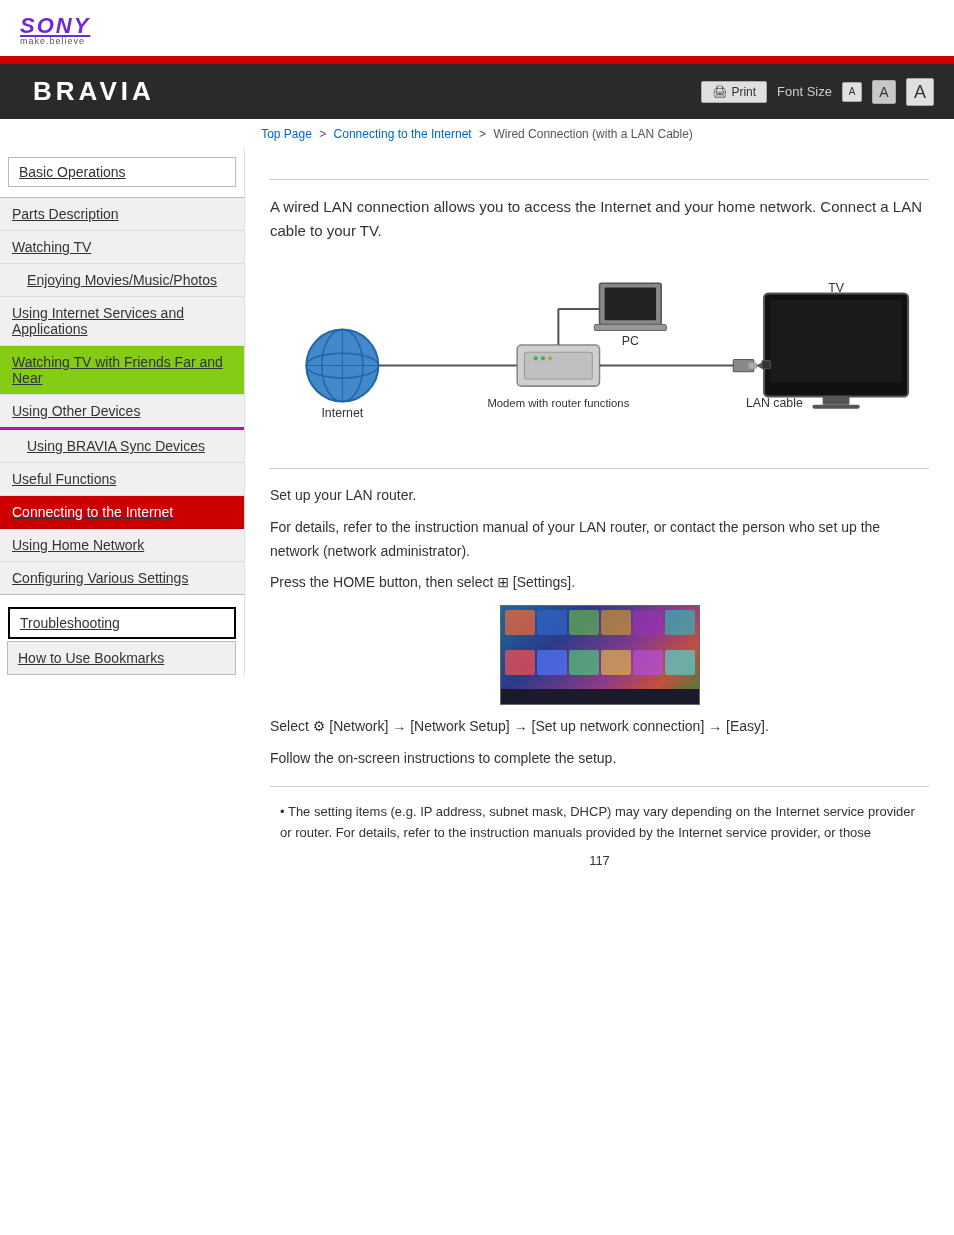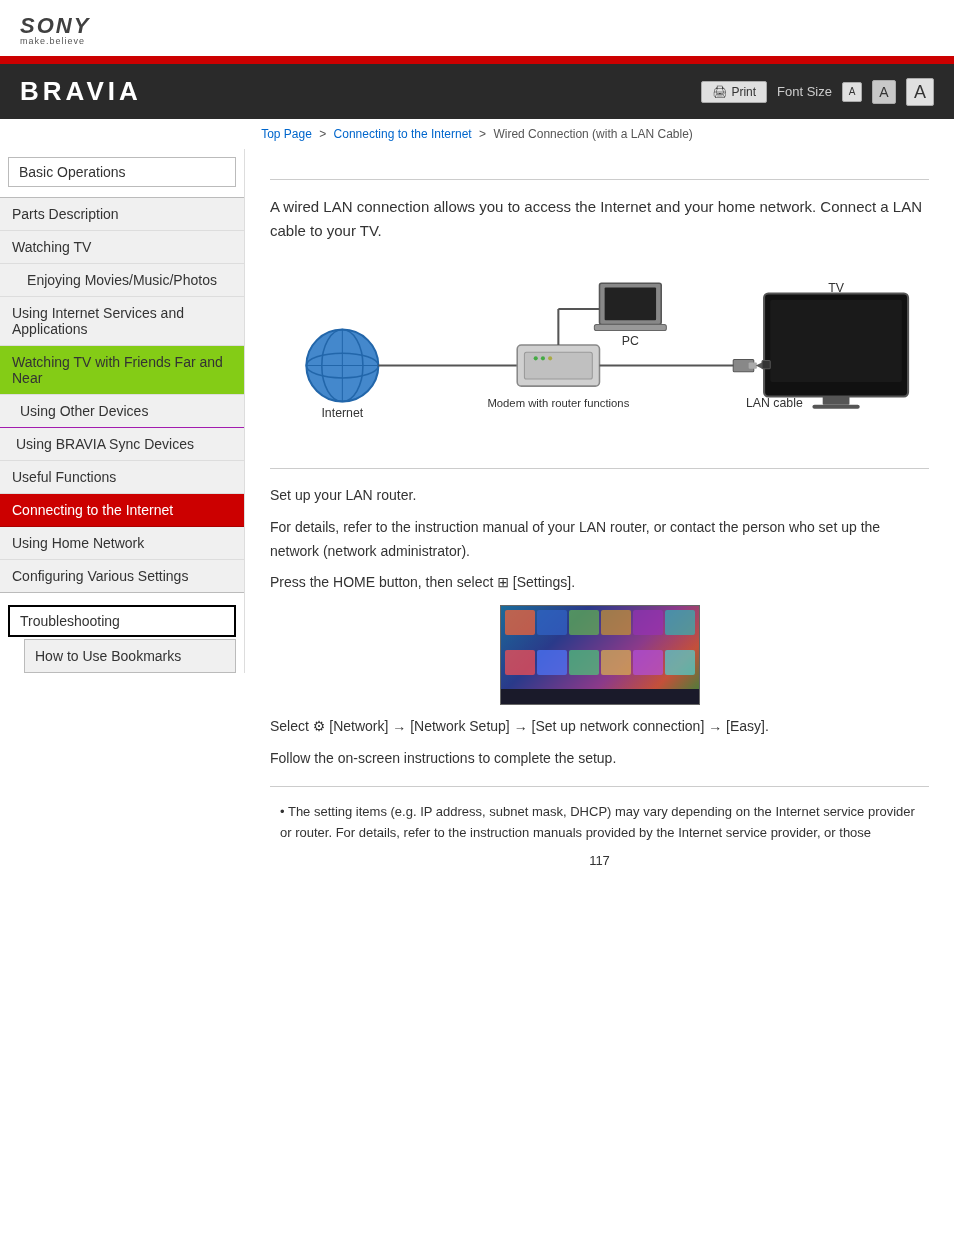--- a/index.html
+++ b/index.html
@@ -12,42 +12,44 @@
     }
     .sony-logo {
       display: flex;
       flex-direction: column;
       line-height: 1;
     }
     .sony-logo .sony-text {
       font-size: 22px;
       font-weight: 900;
       letter-spacing: 2px;
-      color: #404040;
+      color: #6d28d9;
       font-style: italic;
+      text-decoration: underline;
     }
     .sony-logo .tagline {
       font-size: 9px;
       color: #555;
       letter-spacing: 1px;
     }
 
     
     .bravia-bar {
       background: #2a2a2a;
       display: flex;
       align-items: center;
       justify-content: space-between;
       padding: 12px 20px;
     }
     .bravia-title {
       color: #fff;
       font-size: 26px;
       font-weight: bold;
       letter-spacing: 4px;
+      margin-left: 13px;
     }
     .toolbar-right {
       display: flex;
       align-items: center;
       gap: 10px;
     }
     .print-btn {
       border: 1px solid #aaa;
       background: #e0e0e0;
       color: #333;
@@ -96,20 +98,21 @@
       display: flex;
       align-items: flex-start;
     }
 
     
     .sidebar {
       width: 245px;
       min-width: 245px;
       border-right: 1px solid #ddd;
       padding: 0;
+      text-decoration: underline;
     }
     .sidebar-item {
       padding: 8px 12px;
       border-bottom: 1px solid #ddd;
       font-size: 14px;
       cursor: pointer;
       color: #333;
       background: #f5f5f5;
     }
     .sidebar-item.active {
@@ -255,45 +258,45 @@
     </div>
     <div class="sidebar-item" style="background:#f0f0f0; border-bottom:1px solid #ddd; padding:8px 12px;text-align:center;">
       <span>Enjoying Movies/Music/Photos</span>
     </div>
     <div class="sidebar-item" style="background:#f0f0f0; border-bottom:1px solid #ddd; padding:8px 12px;">
       <span>Using Internet Services and Applications</span>
     </div>
     <div class="sidebar-item" style="background:#84cc16; border-bottom:1px solid #ddd; padding:8px 12px;">
       <span>Watching TV with Friends Far and Near</span>
     </div>
-    <div class="sidebar-item" style="background:#f0f0f0; border-bottom:1px solid #a21caf; padding:8px 20px;">
+    <div class="sidebar-item" style="background:#f0f0f0; border-bottom:3px solid #a21caf; padding:8px 12px;">
       <span>Using Other Devices</span>
     </div>
-    <div class="sidebar-item" style="background:#f0f0f0; border-bottom:1px solid #ddd; padding:8px 16px;">
+    <div class="sidebar-item" style="background:#f0f0f0; border-bottom:1px solid #ddd; padding:8px 27px;">
       <span>Using BRAVIA Sync Devices</span>
     </div>
     <div class="sidebar-item" style="background:#f0f0f0; border-bottom:1px solid #ddd; padding:8px 12px;">
       <span>Useful Functions</span>
     </div>
     <div class="sidebar-item active" style="padding:8px 12px; border-bottom:1px solid #aa0000;">
       <span>Connecting to the Internet</span>
     </div>
     <div class="sidebar-item" style="background:#f0f0f0; border-bottom:1px solid #ddd; padding:8px 12px;">
       <span>Using Home Network</span>
     </div>
     <div class="sidebar-item" style="background:#f0f0f0; border-bottom:1px solid #bbb; padding:8px 12px;">
       <span>Configuring Various Settings</span>
     </div>
 
     <div style="height:12px;"></div>
 
     <div class="sidebar-item section-header" style="background:#fff; border:2px solid #000000; margin:0 8px 2px 8px; padding:6px 10px; font-size:14px;">
       <span>Troubleshooting</span>
     </div>
-    <div class="sidebar-item" style="background:#f0f0f0; border:1px solid #bbb; margin:2px 8px 0 24px; padding:8px 10px;">
+    <div class="sidebar-item" style="background:#f0f0f0; border:1px solid #bbb; margin:2px 8px 0 7px; padding:8px 10px;">
       <span>How to Use Bookmarks</span>
     </div>
   </div>
 
   <div class="content">
 
     <hr class="section-divider">
 
     <p class="intro-text">A wired LAN connection allows you to access the Internet and your home network. Connect a LAN cable to your TV.</p>
 

